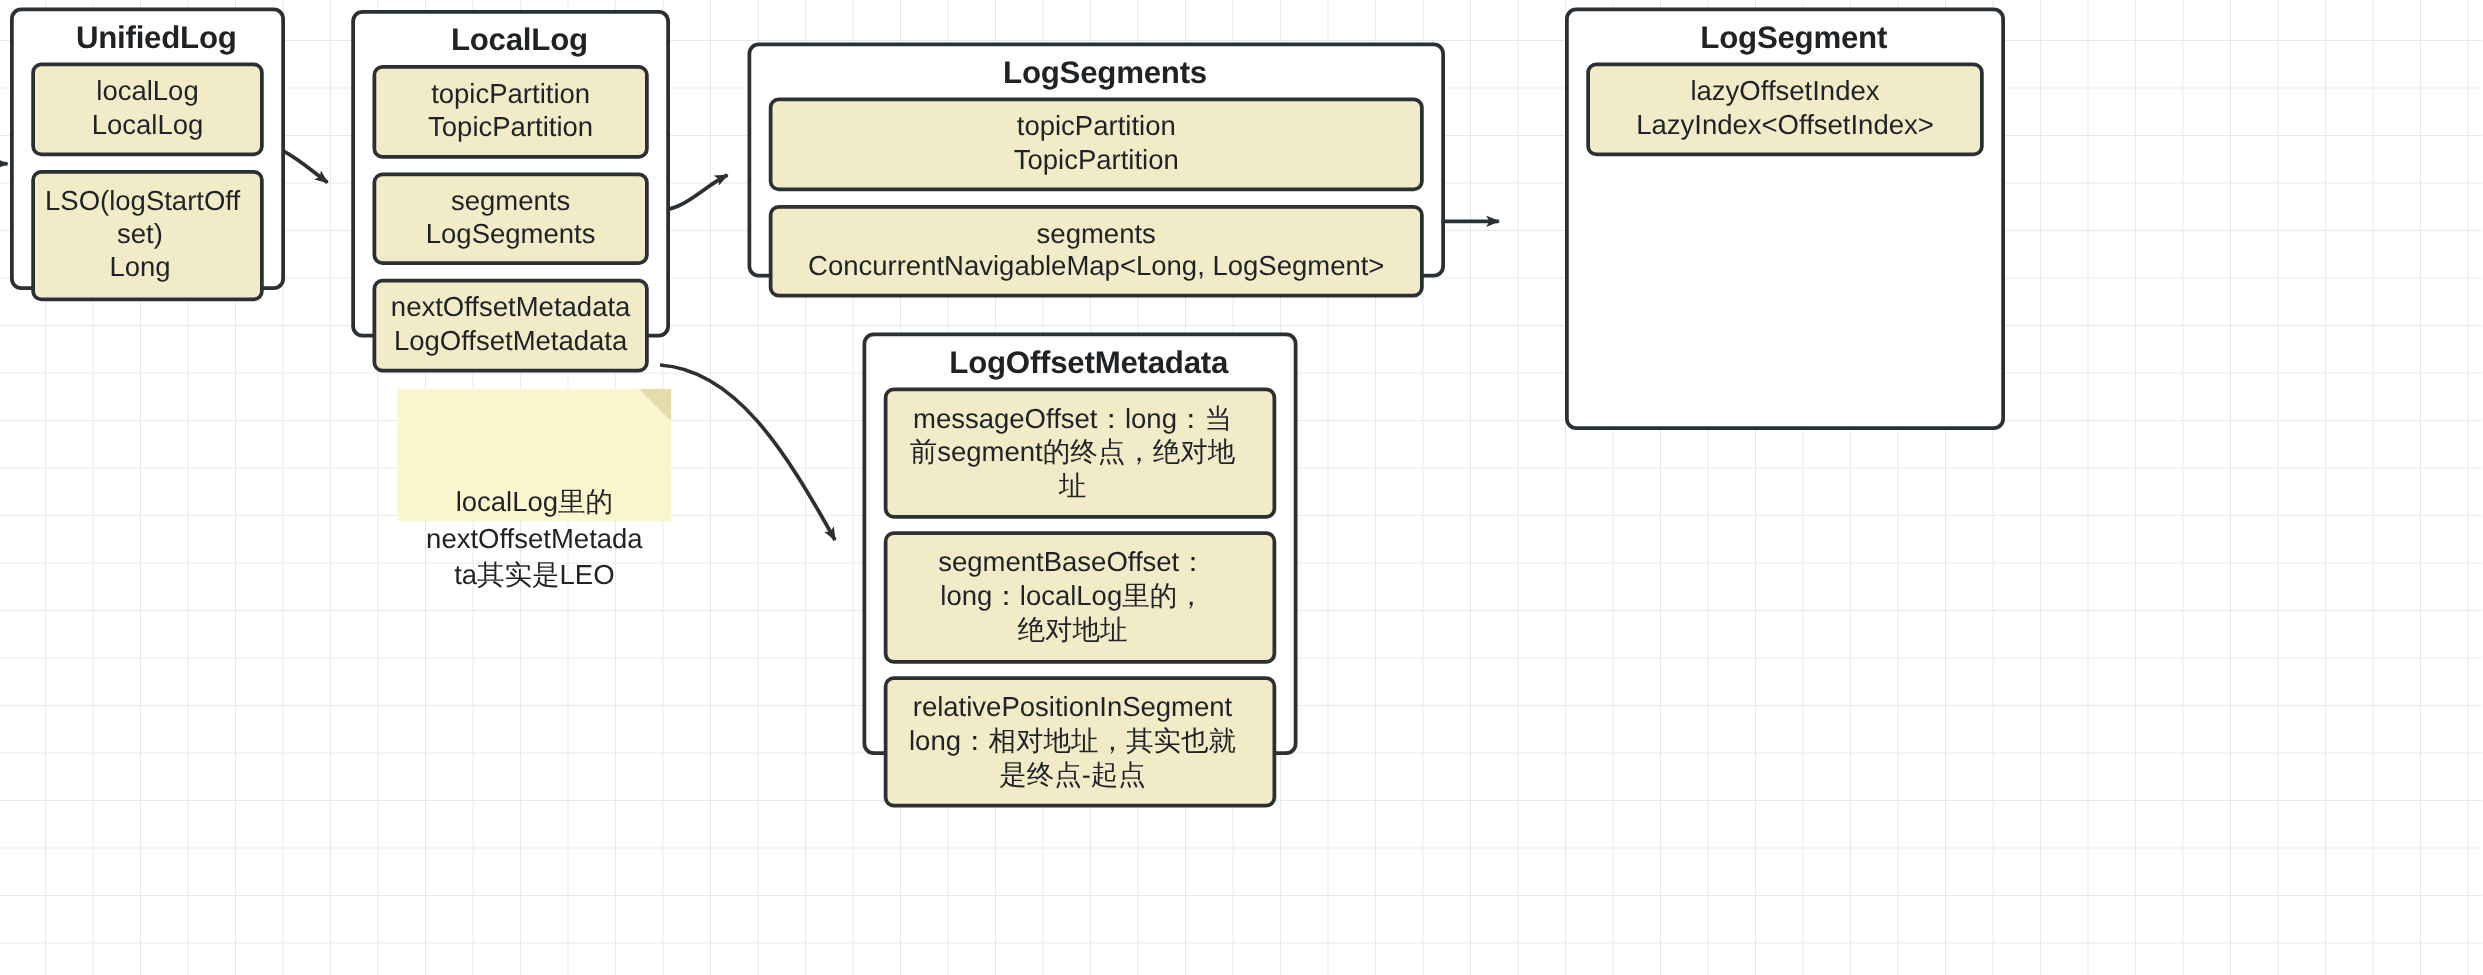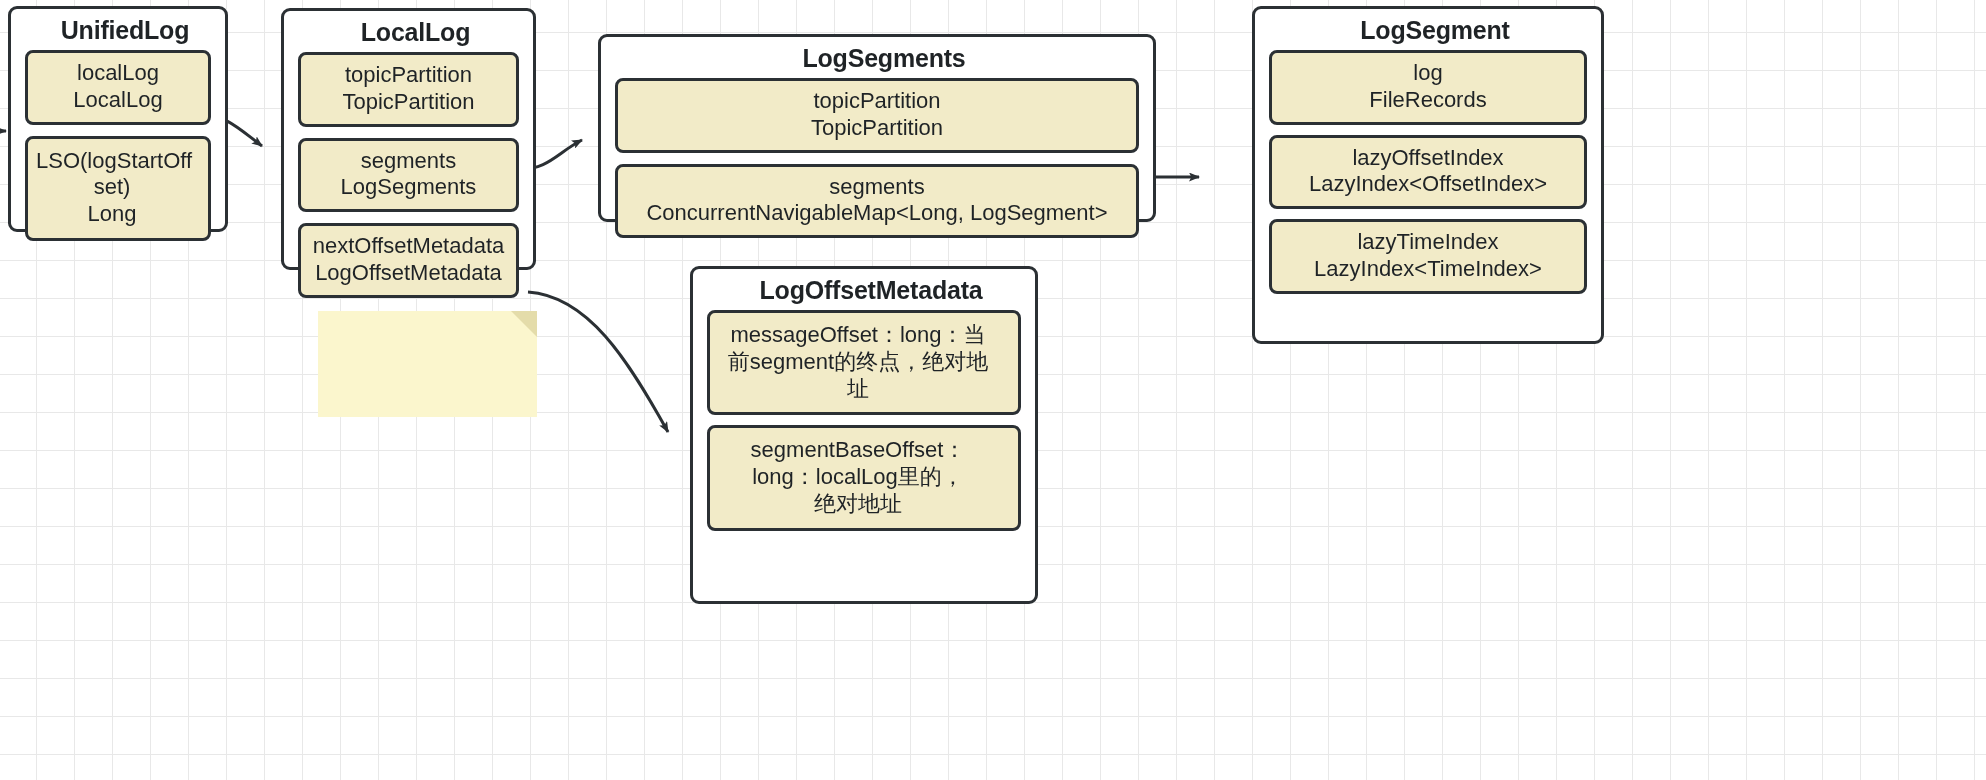--- a/index.html
+++ b/index.html
@@ -143,38 +143,40 @@
       <div class="attr">topicPartition
 TopicPartition</div>
       <div class="attr">segments
 ConcurrentNavigableMap&lt;Long, LogSegment&gt;</div>
     </div>
   </div>
 
   <div class="uml-class" style="left:1252px; top:6px; width:352px; height:338px;">
     <div class="uml-title">LogSegment</div>
     <div class="attr-list" style="gap:10px;">
-      <div class="attr">log
-FileRecords</div>
       <div class="attr">lazyOffsetIndex
 LazyIndex&lt;OffsetIndex&gt;</div>
-      <div class="attr">lazyTimeIndex
-LazyIndex&lt;TimeIndex&gt;</div>
     </div>
   </div>
 
   <div class="uml-class" style="left:690px; top:266px; width:348px; height:338px;">
     <div class="uml-title">LogOffsetMetadata</div>
     <div class="attr-list" style="gap:10px;">
       <div class="attr tall">messageOffset：long：当
 前segment的终点，绝对地
 址</div>
       <div class="attr tall">segmentBaseOffset：
 long：localLog里的，
 绝对地址</div>
+      <div class="attr tall">relativePositionInSegment
+long：相对地址，其实也就
+是终点-起点</div>
     </div>
   </div>
 
   <div class="sticky" style="left:318px; top:311px; width:219px; height:106px;">
     <span class="fold"></span>
+    <span>localLog里的
+nextOffsetMetada
+ta其实是LEO</span>
   </div>
 
 </div>
 
 </body></html>

